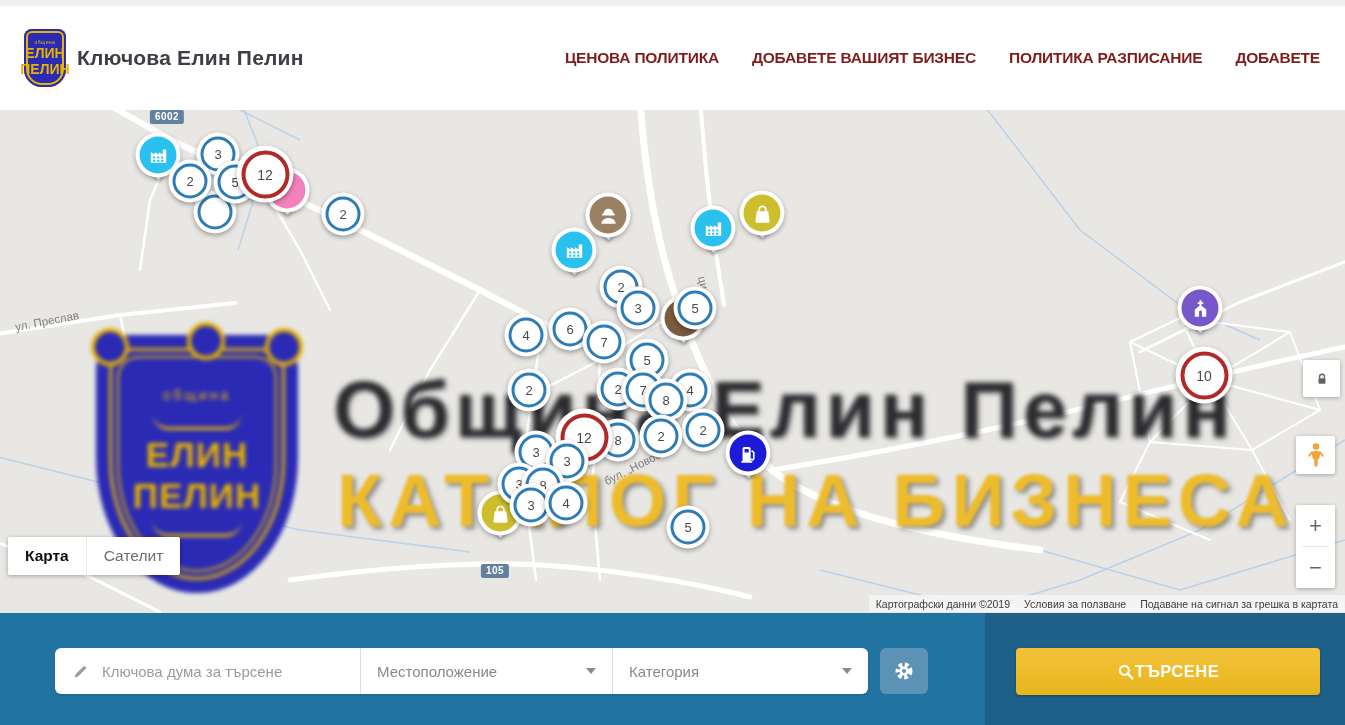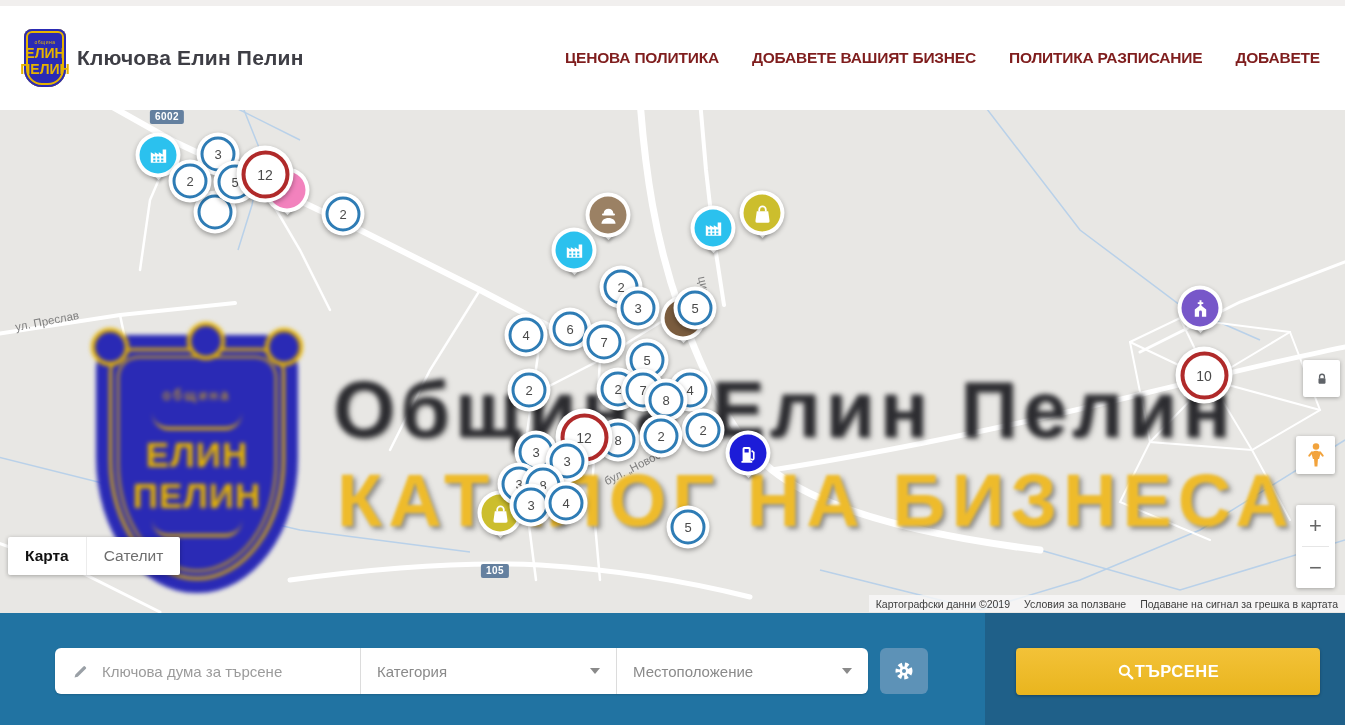--- a/index.html
+++ b/index.html
@@ -442,26 +442,26 @@
 <div class="abs bottombar">
   <div class="bb-right"></div>
 
   <div class="fieldbar">
     <div class="f-sec f-kw">
       <svg width="17" height="17" viewBox="0 0 20 20">
         <path d="M3 17.2 l1 -3.8 9.4 -9.4 a1.4 1.4 0 0 1 2 0 l.9 .9 a1.4 1.4 0 0 1 0 2 L6.8 16.3 Z" fill="#9aa0a6"></path>
       </svg>
       <input type="text" placeholder="Ключова дума за търсене" style="">
     </div>
+    <div class="f-sec f-sel f-loc">
+      <span class="lab">Местоположение</span>
+      <span class="caret"></span>
+    </div>
     <div class="f-sec f-sel f-cat">
       <span class="lab">Категория</span>
-      <span class="caret"></span>
-    </div>
-    <div class="f-sec f-sel f-loc">
-      <span class="lab">Местоположение</span>
       <span class="caret"></span>
     </div>
   </div>
 
   <button class="gearbtn">
     <svg width="24" height="24" viewBox="0 0 24 24">
       <circle cx="12" cy="12" r="6.2" fill="none" stroke="#fff" stroke-width="4.6" stroke-dasharray="3.4 2.45"></circle>
       <circle cx="12" cy="12" r="4.6" fill="#fff"></circle>
       <circle cx="12" cy="12" r="2" fill="#5d92b7"></circle>
     </svg>

